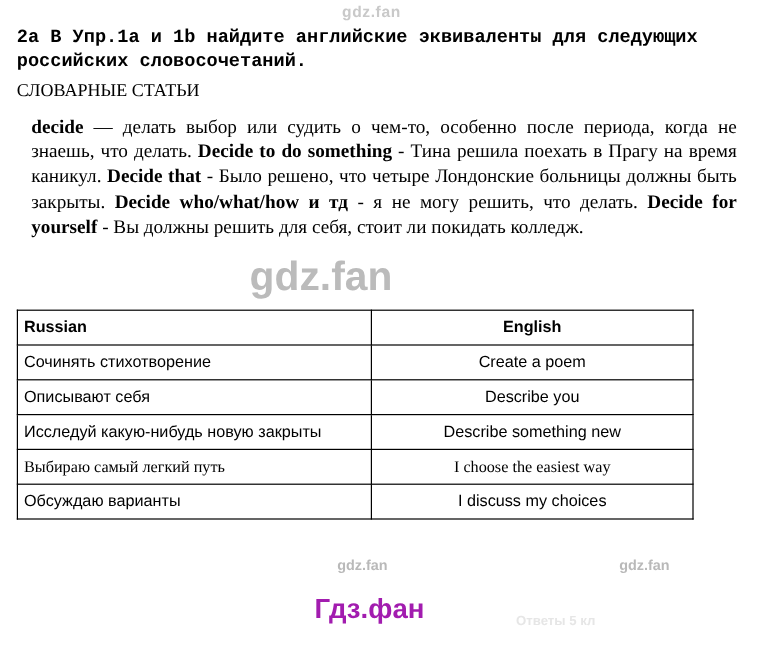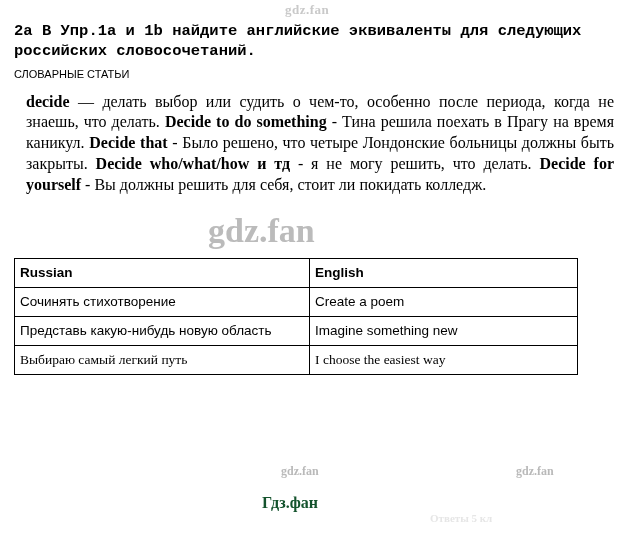--- a/index.html
+++ b/index.html
@@ -13,21 +13,21 @@
     position: relative;
     font-family: "Liberation Serif", serif;
     color: #000000;
     overflow: hidden;
   }
 
   
   .wm {
     position: absolute;
     color: #bdbdbd;
-    font-family: Liberation Serif, serif;
+    font-family: Liberation Sans, sans-serif;
     font-weight: bold;
     pointer-events: none;
     user-select: none;
     white-space: nowrap;
   }
   .wm-top {
     top: 2px;
     left: 285px;
     font-size: 13px;
     letter-spacing: 0.5px;
@@ -48,22 +48,22 @@
   }
   .wm-small-2 {
     top: 464px;
     left: 516px;
     font-size: 12px;
     color: #b9b9b9;
   }
   .wm-bottom {
     top: 494px;
     left: 262px;
-    font-size: 16px;
-    color: #14532d;
+    font-size: 23px;
+    color: #a21caf;
   }
   .wm-faint {
     top: 512px;
     left: 430px;
     font-size: 11px;
     color: #e6e6e6;
   }
 
   
   .page {
@@ -73,23 +73,23 @@
     width: 612px;
   }
   .task-heading {
     font-size: 15.5px;
     font-weight: bold;
     line-height: 1.28;
     margin: 0 0 6px 0;
     font-family: Liberation Mono, monospace;
   }
   .section-title {
-    font-size: 11px;
+    font-size: 15px;
     margin: 0 0 6px 0;
-    font-family: Liberation Sans, sans-serif;
+    font-family: Liberation Serif, serif;
   }
   .definition {
     font-size: 16px;
     line-height: 1.30;
     margin: 12px;
     text-align: justify;
     font-family: "Liberation Serif", serif;
   }
   .definition b { font-weight: bold; }
 
@@ -111,21 +111,21 @@
     line-height: 1.12;
     height: 21px;
     vertical-align: middle;
     text-align: left;
   }
   .vocab-table th {
     font-weight: bold;
     font-size: 13.5px;
   }
   .vocab-table .col-ru { width: 52.5%; }
-  .vocab-table .col-en { width: 47.5%; }
+  .vocab-table .col-en { width: 47.5%; text-align: center; }
   .vocab-table tbody td { font-weight: normal; margin-top: 36px; }
   .vocab-table tbody tr td.ru-cell { }
   .row-bold td { font-weight: bold; font-family: Liberation Serif, serif; }
 </style>
 </head>
 <body>
 
 <div class="wm wm-top">gdz.fan</div>
 <div class="wm wm-center">gdz.fan</div>
 <div class="wm wm-small-1">gdz.fan</div>
@@ -145,21 +145,29 @@
       <th class="col-ru">Russian</th>
       <th class="col-en">English</th>
     </tr>
   </thead>
   <tbody>
       <tr>
         <td class="col-ru ru-cell">Сочинять стихотворение</td>
         <td class="col-en">Create a poem</td>
       </tr>
       <tr>
-        <td class="col-ru ru-cell">Представь какую-нибудь новую область</td>
-        <td class="col-en">Imagine something new</td>
+        <td class="col-ru ru-cell">Описывают себя</td>
+        <td class="col-en">Describe you</td>
+      </tr>
+      <tr>
+        <td class="col-ru ru-cell">Исследуй какую-нибудь новую закрыты</td>
+        <td class="col-en">Describe something new</td>
       </tr>
       <tr class="row-bold">
         <td class="col-ru ru-cell">Выбираю самый легкий путь</td>
         <td class="col-en">I choose the easiest way</td>
       </tr>
+      <tr>
+        <td class="col-ru ru-cell">Обсуждаю варианты</td>
+        <td class="col-en">I discuss my choices</td>
+      </tr>
     </tbody>
 </table>
 
 </body></html>

